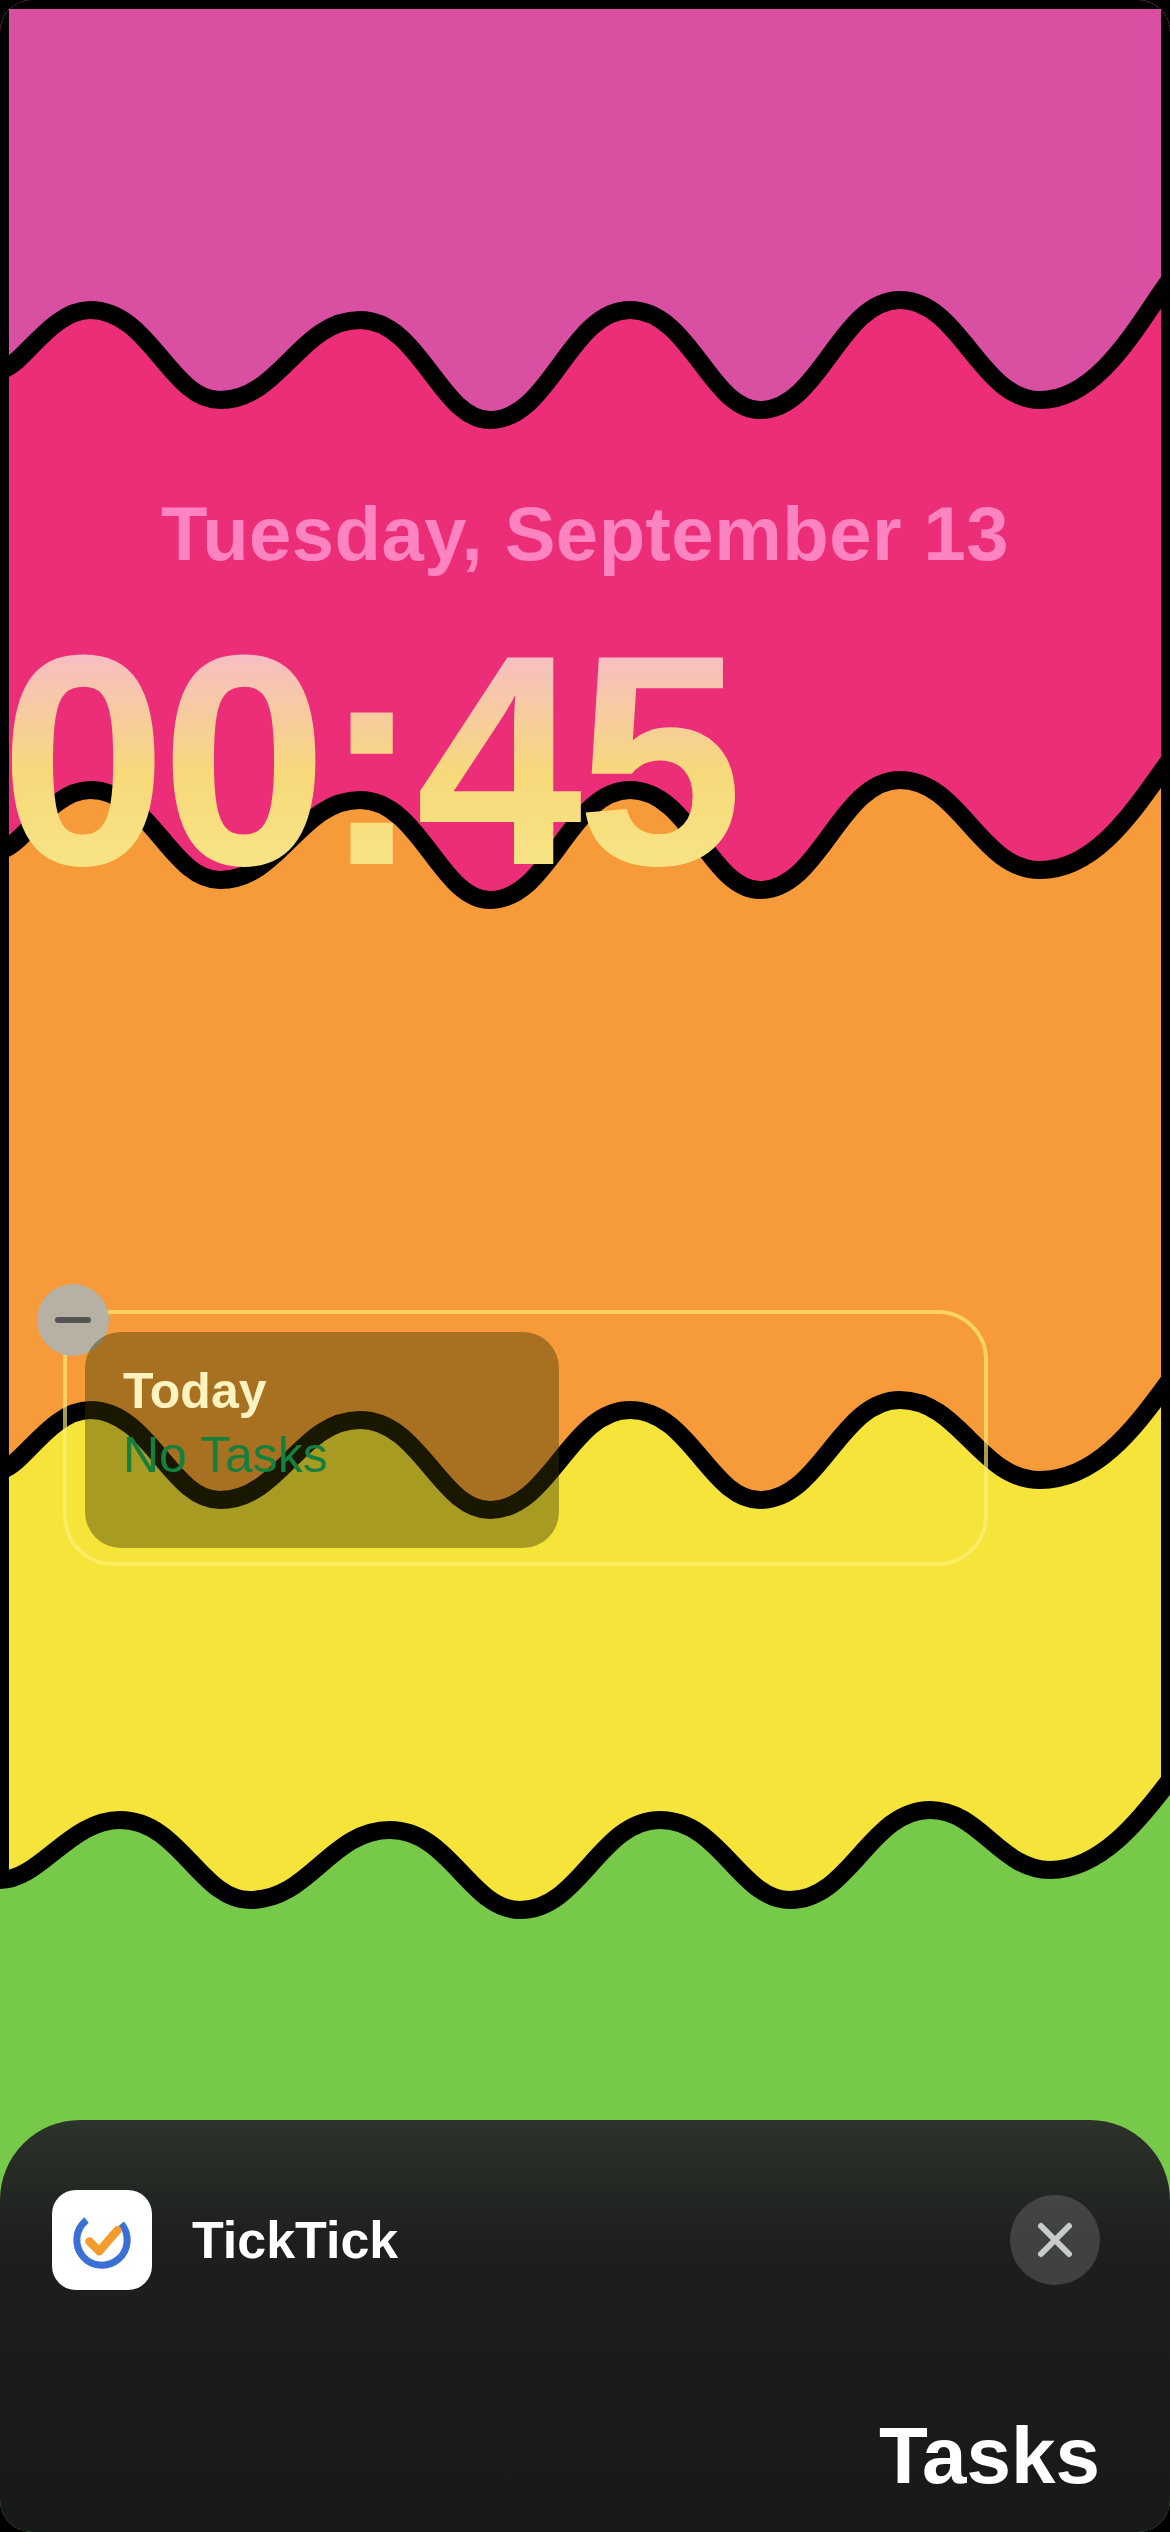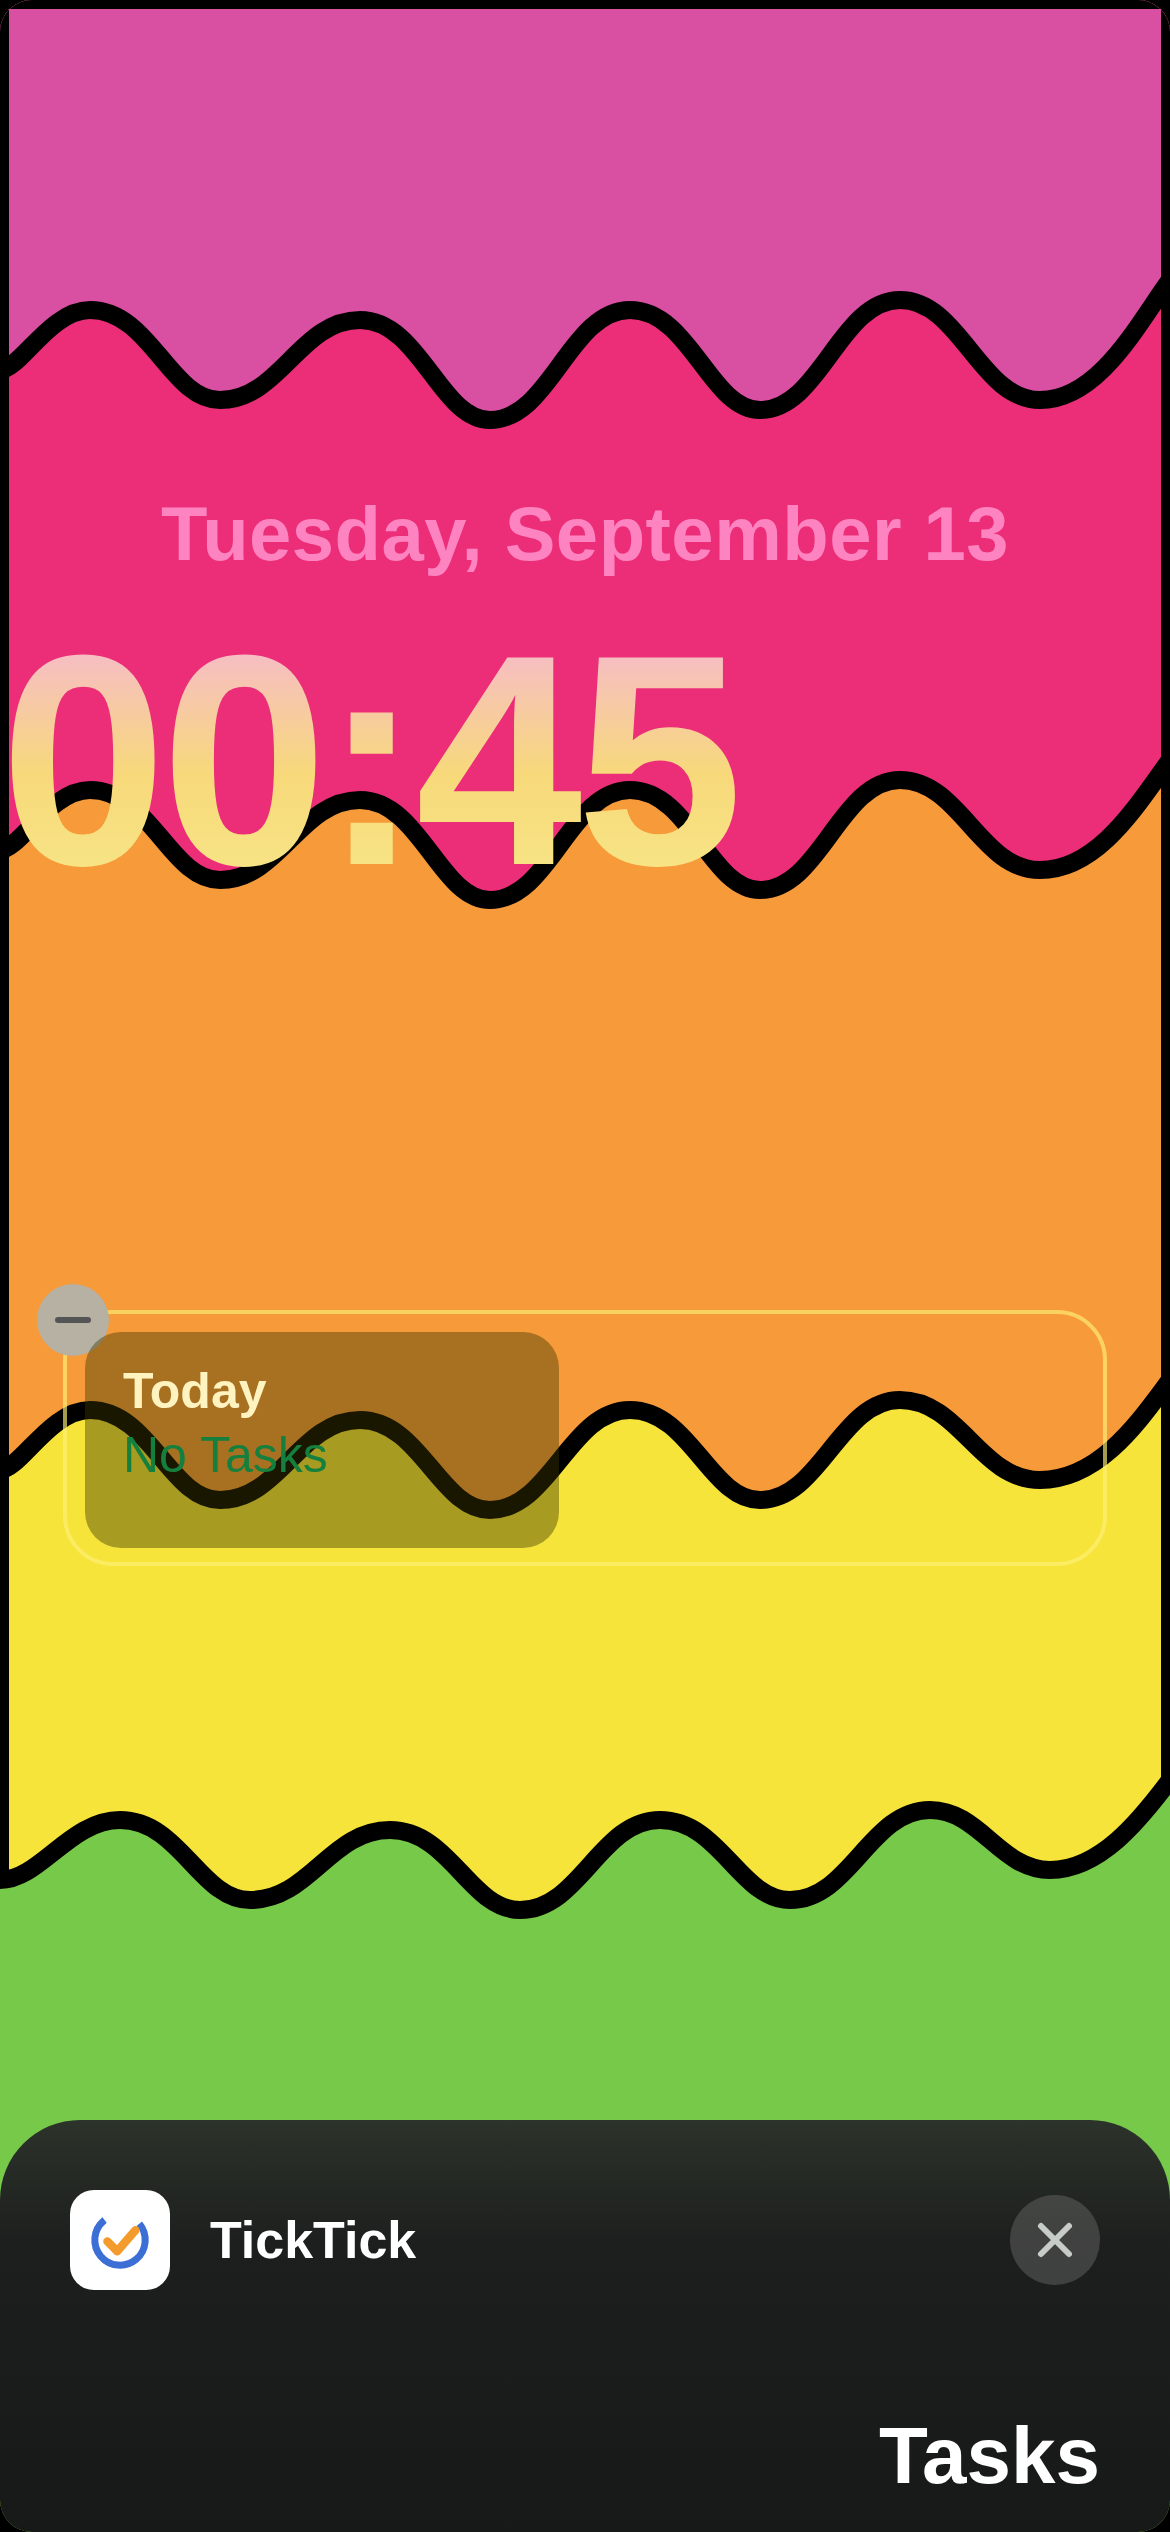--- a/index.html
+++ b/index.html
@@ -44,21 +44,21 @@
     background-clip: text;
     color: transparent;
     letter-spacing: -6px;
   }
 
   
   .widget-slot {
     position: absolute;
     left: 63px;
     top: 1310px;
-    width: 1044px;
+    width: 925px;
     height: 256px;
     border: 4px solid rgba(255, 240, 120, 0.65);
     border-radius: 50px;
   }
   .widget-remove {
     position: absolute;
     left: -30px;
     top: -30px;
     width: 72px; height: 72px;
     border-radius: 50%;
@@ -84,21 +84,21 @@
 
   
   .sheet {
     position: absolute;
     left: 0; right: 0;
     top: 2120px;
     bottom: 0;
     background: linear-gradient(180deg, #2c332a 0%, #1d1f1e 30%, #171818 100%);
     border-top-left-radius: 80px;
     border-top-right-radius: 80px;
-    padding: 70px 70px 0 70px;
+    padding: 70px 70px 0 52px;
   }
   .sheet-header { display:flex; align-items:center; }
   .app-icon {
     width: 100px; height:100px; border-radius:24px;
     background:#fff;
     display:flex; align-items:center; justify-content:center;
     flex-shrink:0;
   }
   .app-name { color:#fff; font-size:52px; font-weight:600; margin-left:40px; flex:1; }
   .close-btn {

